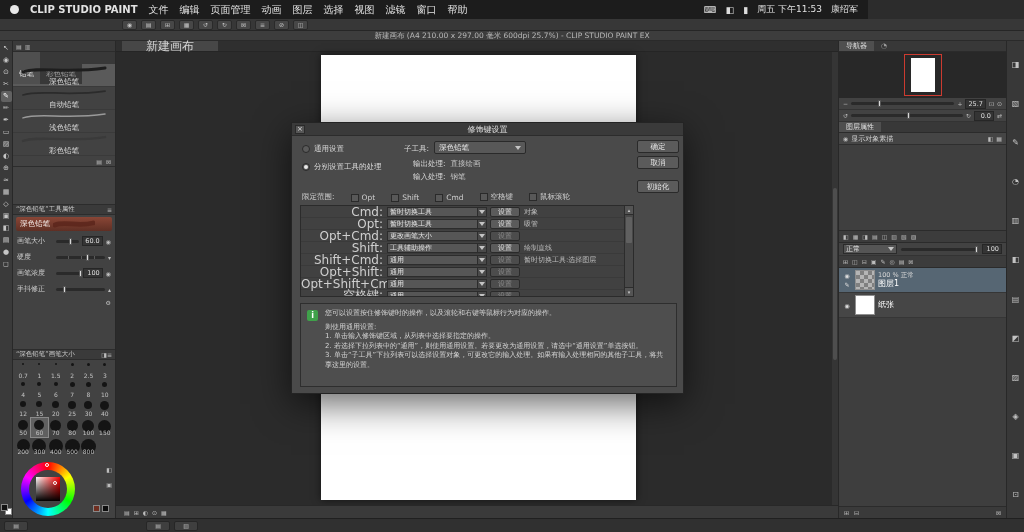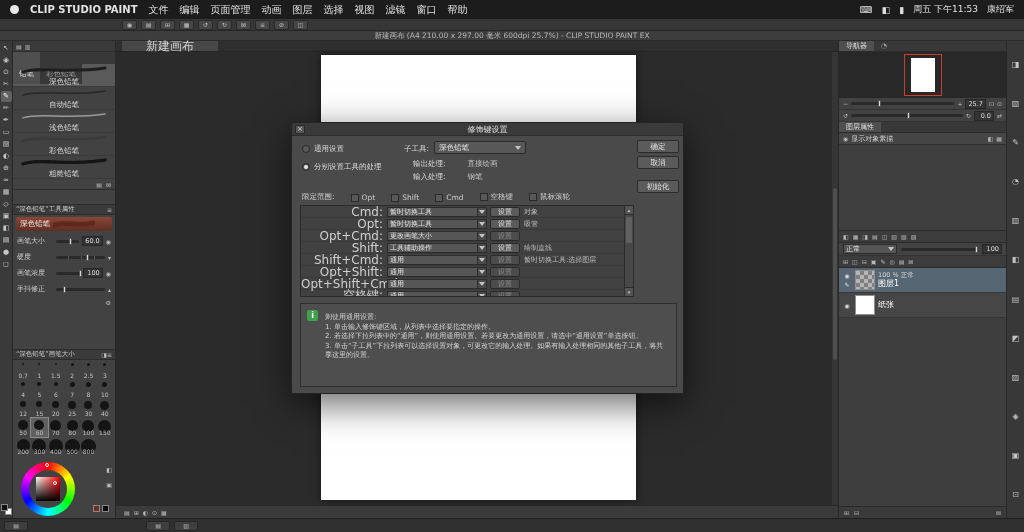--- a/index.html
+++ b/index.html
@@ -1,20 +1,20 @@
 <!DOCTYPE html>
 <html><head>
 <meta charset="utf-8">
 <style>
   * { box-sizing: border-box; margin: 0; padding: 0; }
   html,body { width:1024px; height:532px; overflow:hidden; }
   body { position:relative; background:#2c2c2c; font-family:"DejaVu Sans",sans-serif; font-size:8px; color:#cfcfcf; }
 
   
-  .menubar { position:absolute; left:0; top:0; width:1024px; height:19px; background:#1c1c1c; display:flex; align-items:center; gap:11px; padding:0 10px; font-size:10px; color:#e2e2e2; }
+  .menubar { position:absolute; left:0; top:0; width:868px; height:19px; background:#1c1c1c; display:flex; align-items:center; gap:11px; padding:0 10px; font-size:10px; color:#e2e2e2; }
   .apple { width:9px; height:9px; border-radius:50%; background:#e8e8e8; }
   .menubar .app { font-weight:bold; }
   .menu-item { white-space:nowrap; }
   .mb-right { margin-left:auto; display:flex; align-items:center; gap:9px; font-size:9px; }
   .mb-ic { font-size:9px; color:#ddd; }
 
   
   .cmdbar { position:absolute; left:0; top:19px; width:1024px; height:12px; background:#373737; border-bottom:1px solid #262626; display:flex; align-items:center; gap:4px; padding-left:122px; }
   .cmd-ic { width:15px; height:10px; background:#474747; border:1px solid #2a2a2a; border-radius:2px; font-size:6px; line-height:8px; text-align:center; color:#c4c4c4; }
   .doctitle { position:absolute; left:0; top:31px; width:1024px; height:10px; background:#3d3d3d; border-bottom:1px solid #2a2a2a; text-align:center; font-size:7.5px; line-height:10px; color:#b8b8b8; }
@@ -116,21 +116,21 @@
   .rs-ic { font-size:8px; color:#c3c3c3; }
 
   
   .dialog { position:absolute; left:291px; top:122px; width:393px; height:272px; background:#4a4a4a; border:1px solid #242424; box-shadow:0 10px 34px rgba(0,0,0,.6); z-index:10; }
   .dlg-title { height:13px; background:#3a3a3a; border-bottom:1px solid #2c2c2c; text-align:center; font-size:8px; line-height:13px; color:#e0e0e0; position:relative; }
   .dlg-close { position:absolute; left:3px; top:2px; width:10px; height:9px; background:#575757; border:1px solid #2a2a2a; font-size:7px; line-height:7px; text-align:center; color:#ddd; }
   .radio { width:8px; height:8px; border-radius:50%; background:#5a5a5a; border:1px solid #2a2a2a; flex:none; }
   .radio.on::after { content:""; display:block; width:4px; height:4px; margin:1px; border-radius:50%; background:#e8e8e8; }
   .dlg-radio { position:absolute; display:flex; align-items:center; gap:4px; font-size:7.5px; color:#d8d8d8; }
   .dlg-lab { position:absolute; font-size:7.5px; color:#d8d8d8; white-space:nowrap; }
-  .dlg-line { position:absolute; font-size:7.5px; color:#d8d8d8; display:flex; gap:22px; white-space:nowrap; }
+  .dlg-line { position:absolute; font-size:7.5px; color:#d8d8d8; display:flex; gap:5px; white-space:nowrap; }
   .dlg-line .v { color:#c4c4c4; }
   .subtool-btn { position:absolute; left:142px; top:18px; width:92px; height:13px; background:#585858; border:1px solid #2a2a2a; border-radius:2px; display:flex; align-items:center; padding:0 4px; font-size:7.5px; color:#e4e4e4; }
   .dlg-btn { position:absolute; left:345px; width:42px; height:13px; background:#5b5b5b; border:1px solid #2a2a2a; border-radius:2px; text-align:center; font-size:7.5px; line-height:12px; color:#e4e4e4; }
   .scope { position:absolute; left:10px; top:69px; display:flex; align-items:flex-end; gap:16px; font-size:7.5px; color:#d0d0d0; }
   .cb { width:8px; height:8px; background:#585858; border:1px solid #2a2a2a; flex:none; }
   .scope .opt { display:flex; align-items:center; gap:3px; }
   .dlg-table { position:absolute; left:8px; top:82px; width:334px; height:92px; background:#414141; border:1px solid #2b2b2b; overflow:hidden; }
   .trow { height:12px; display:flex; align-items:center; border-bottom:1px solid #3a3a3a; padding-right:12px; }
   .trow .key { width:86px; text-align:right; font-size:12px; color:#cfcfcf; padding-right:4px; white-space:nowrap; }
   .dd { width:100px; height:10px; background:#565656; border:1px solid #2c2c2c; display:flex; align-items:center; font-size:7px; color:#e2e2e2; padding-left:2px; }
@@ -238,26 +238,20 @@
         <path d="M3 7 C 20 1, 45 9, 87 3" fill="none" stroke="#9a9a9a" stroke-width="1.4" stroke-linecap="round"></path>
       </svg>
     <div class="nm">浅色铅笔</div>
   </div>
   <div class="sp-item">
     <svg width="88" height="10" viewBox="0 0 90 10">
         <path d="M3 7 C 20 1, 45 9, 87 3" fill="none" stroke="#3a3a3a" stroke-width="2.4" stroke-linecap="round"></path>
       </svg>
     <div class="nm">彩色铅笔</div>
   </div>
-  <div class="sp-item">
-    <svg width="88" height="10" viewBox="0 0 90 10">
-        <path d="M3 7 C 20 1, 45 9, 87 3" fill="none" stroke="#151515" stroke-width="3.4" stroke-dasharray="3 1.4" stroke-linecap="round"></path>
-      </svg>
-    <div class="nm">粗糙铅笔</div>
-  </div>
   <div class="sp-foot">
     <span class="mini-ic">▤</span>
     <span class="mini-ic">⊠</span>
   </div>
 
   <div class="tp">
     <div class="panel-hd">
       <span class="ttl">“深色铅笔”工具属性</span>
       <span class="mini-ic">≡</span>
     </div>
@@ -718,18 +712,19 @@
     </div>
     <div class="tscroll">
       <div class="ar">▴</div>
       <div class="th"></div>
       <div class="ar dn">▾</div>
     </div>
   </div>
 
   <div class="helpbox">
     <span class="help-ic">i</span>
+    <div class="hline">您可以设置按住修饰键时的操作，以及滚轮和右键等鼠标行为对应的操作。</div>
     <div class="hline tt">则使用通用设置:</div>
     <div class="hline">1. 单击输入修饰键区域，从列表中选择要指定的操作。</div>
     <div class="hline">2. 若选择下拉列表中的“通用”，则使用通用设置。若要更改为通用设置，请选中“通用设置”单选按钮。</div>
     <div class="hline">3. 单击“子工具”下拉列表可以选择设置对象，可更改它的输入处理。如果有输入处理相同的其他子工具，将共享这里的设置。</div>
   </div>
 </div>
 
 </body></html>

